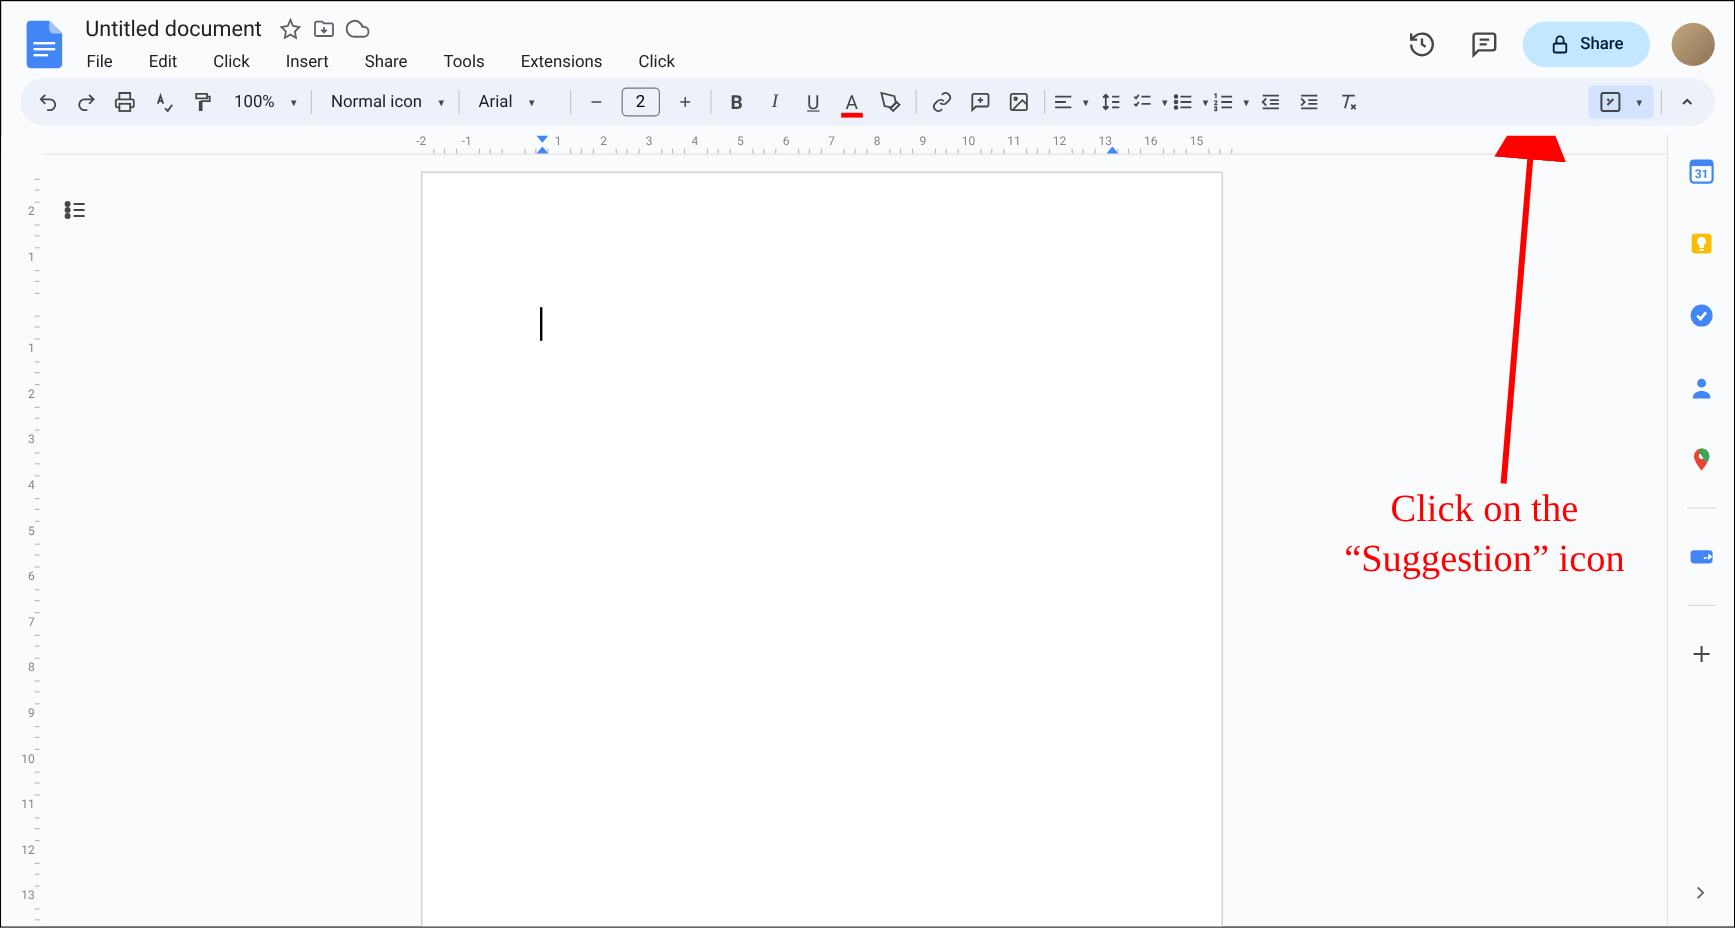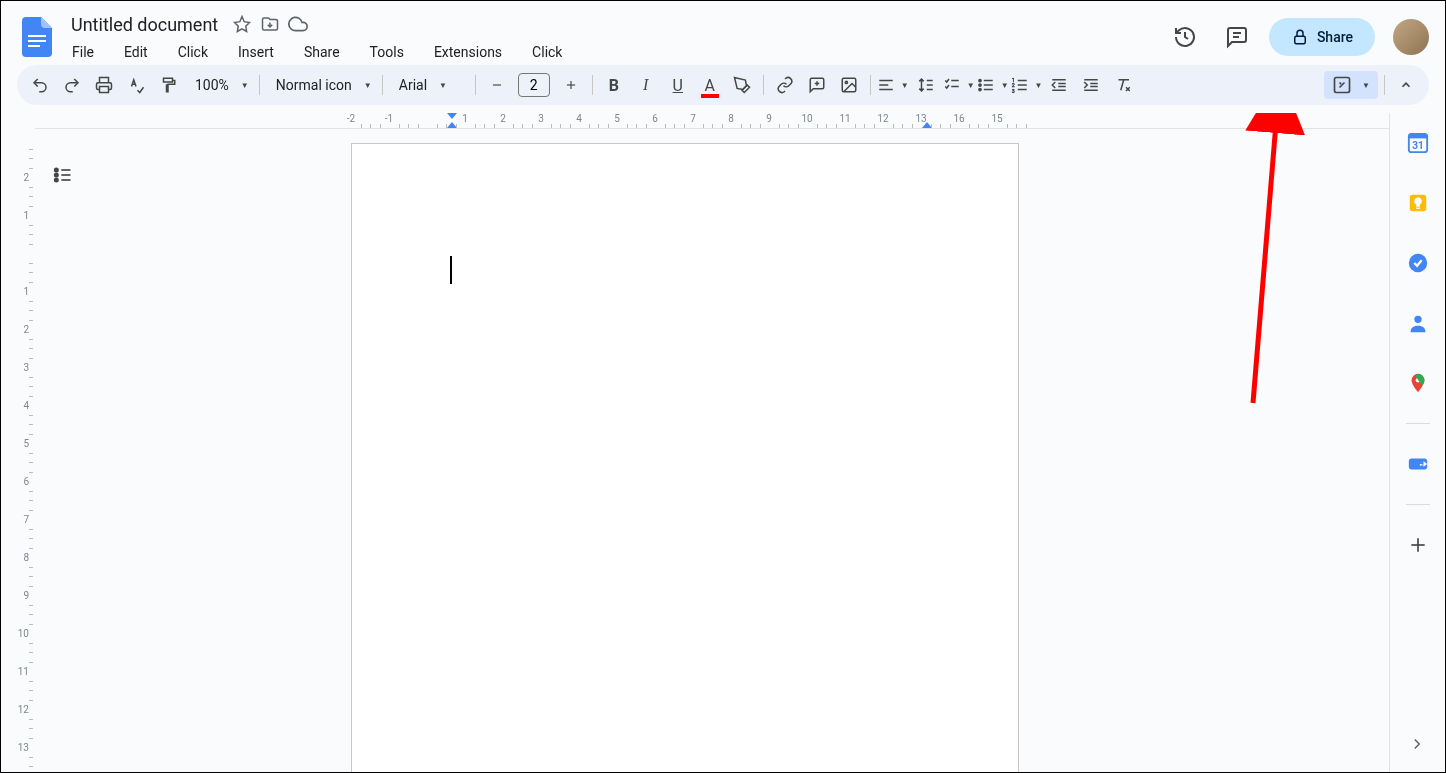--- a/index.html
+++ b/index.html
@@ -581,20 +581,24 @@
     </div>
 
     <svg class="arrow-svg" style="top:0;left:0" width="1390" height="660">
       <defs>
           <marker id="ah" markerWidth="12" markerHeight="12" refX="2" refY="6" orient="auto">
             <path d="M0,0 L0,12 L12,6 z" fill="#ff0000"></path>
           </marker>
         </defs>
       <line x1="1252" y1="290" x2="1275" y2="10" stroke="#ff0000" stroke-width="5" marker-end="url(#ah)"></line>
     </svg>
+    <div class="annotation" style="top:290px;left:1076px;width:320px">
+      <div>Click on the</div>
+      <div>“Suggestion” icon</div>
+    </div>
   </div>
 
   <div class="side-panel">
     <div class="side-icon">
       <svg width="22" height="22" viewBox="0 0 24 24">
           <rect x="2" y="2" width="20" height="20" rx="3" fill="#fff" stroke="#4285f4" stroke-width="2"></rect>
           <rect x="2" y="2" width="20" height="5" fill="#4285f4"></rect>
           <text x="12" y="18" font-size="11" text-anchor="middle" fill="#4285f4" font-weight="bold">31</text>
         </svg>
     </div>

